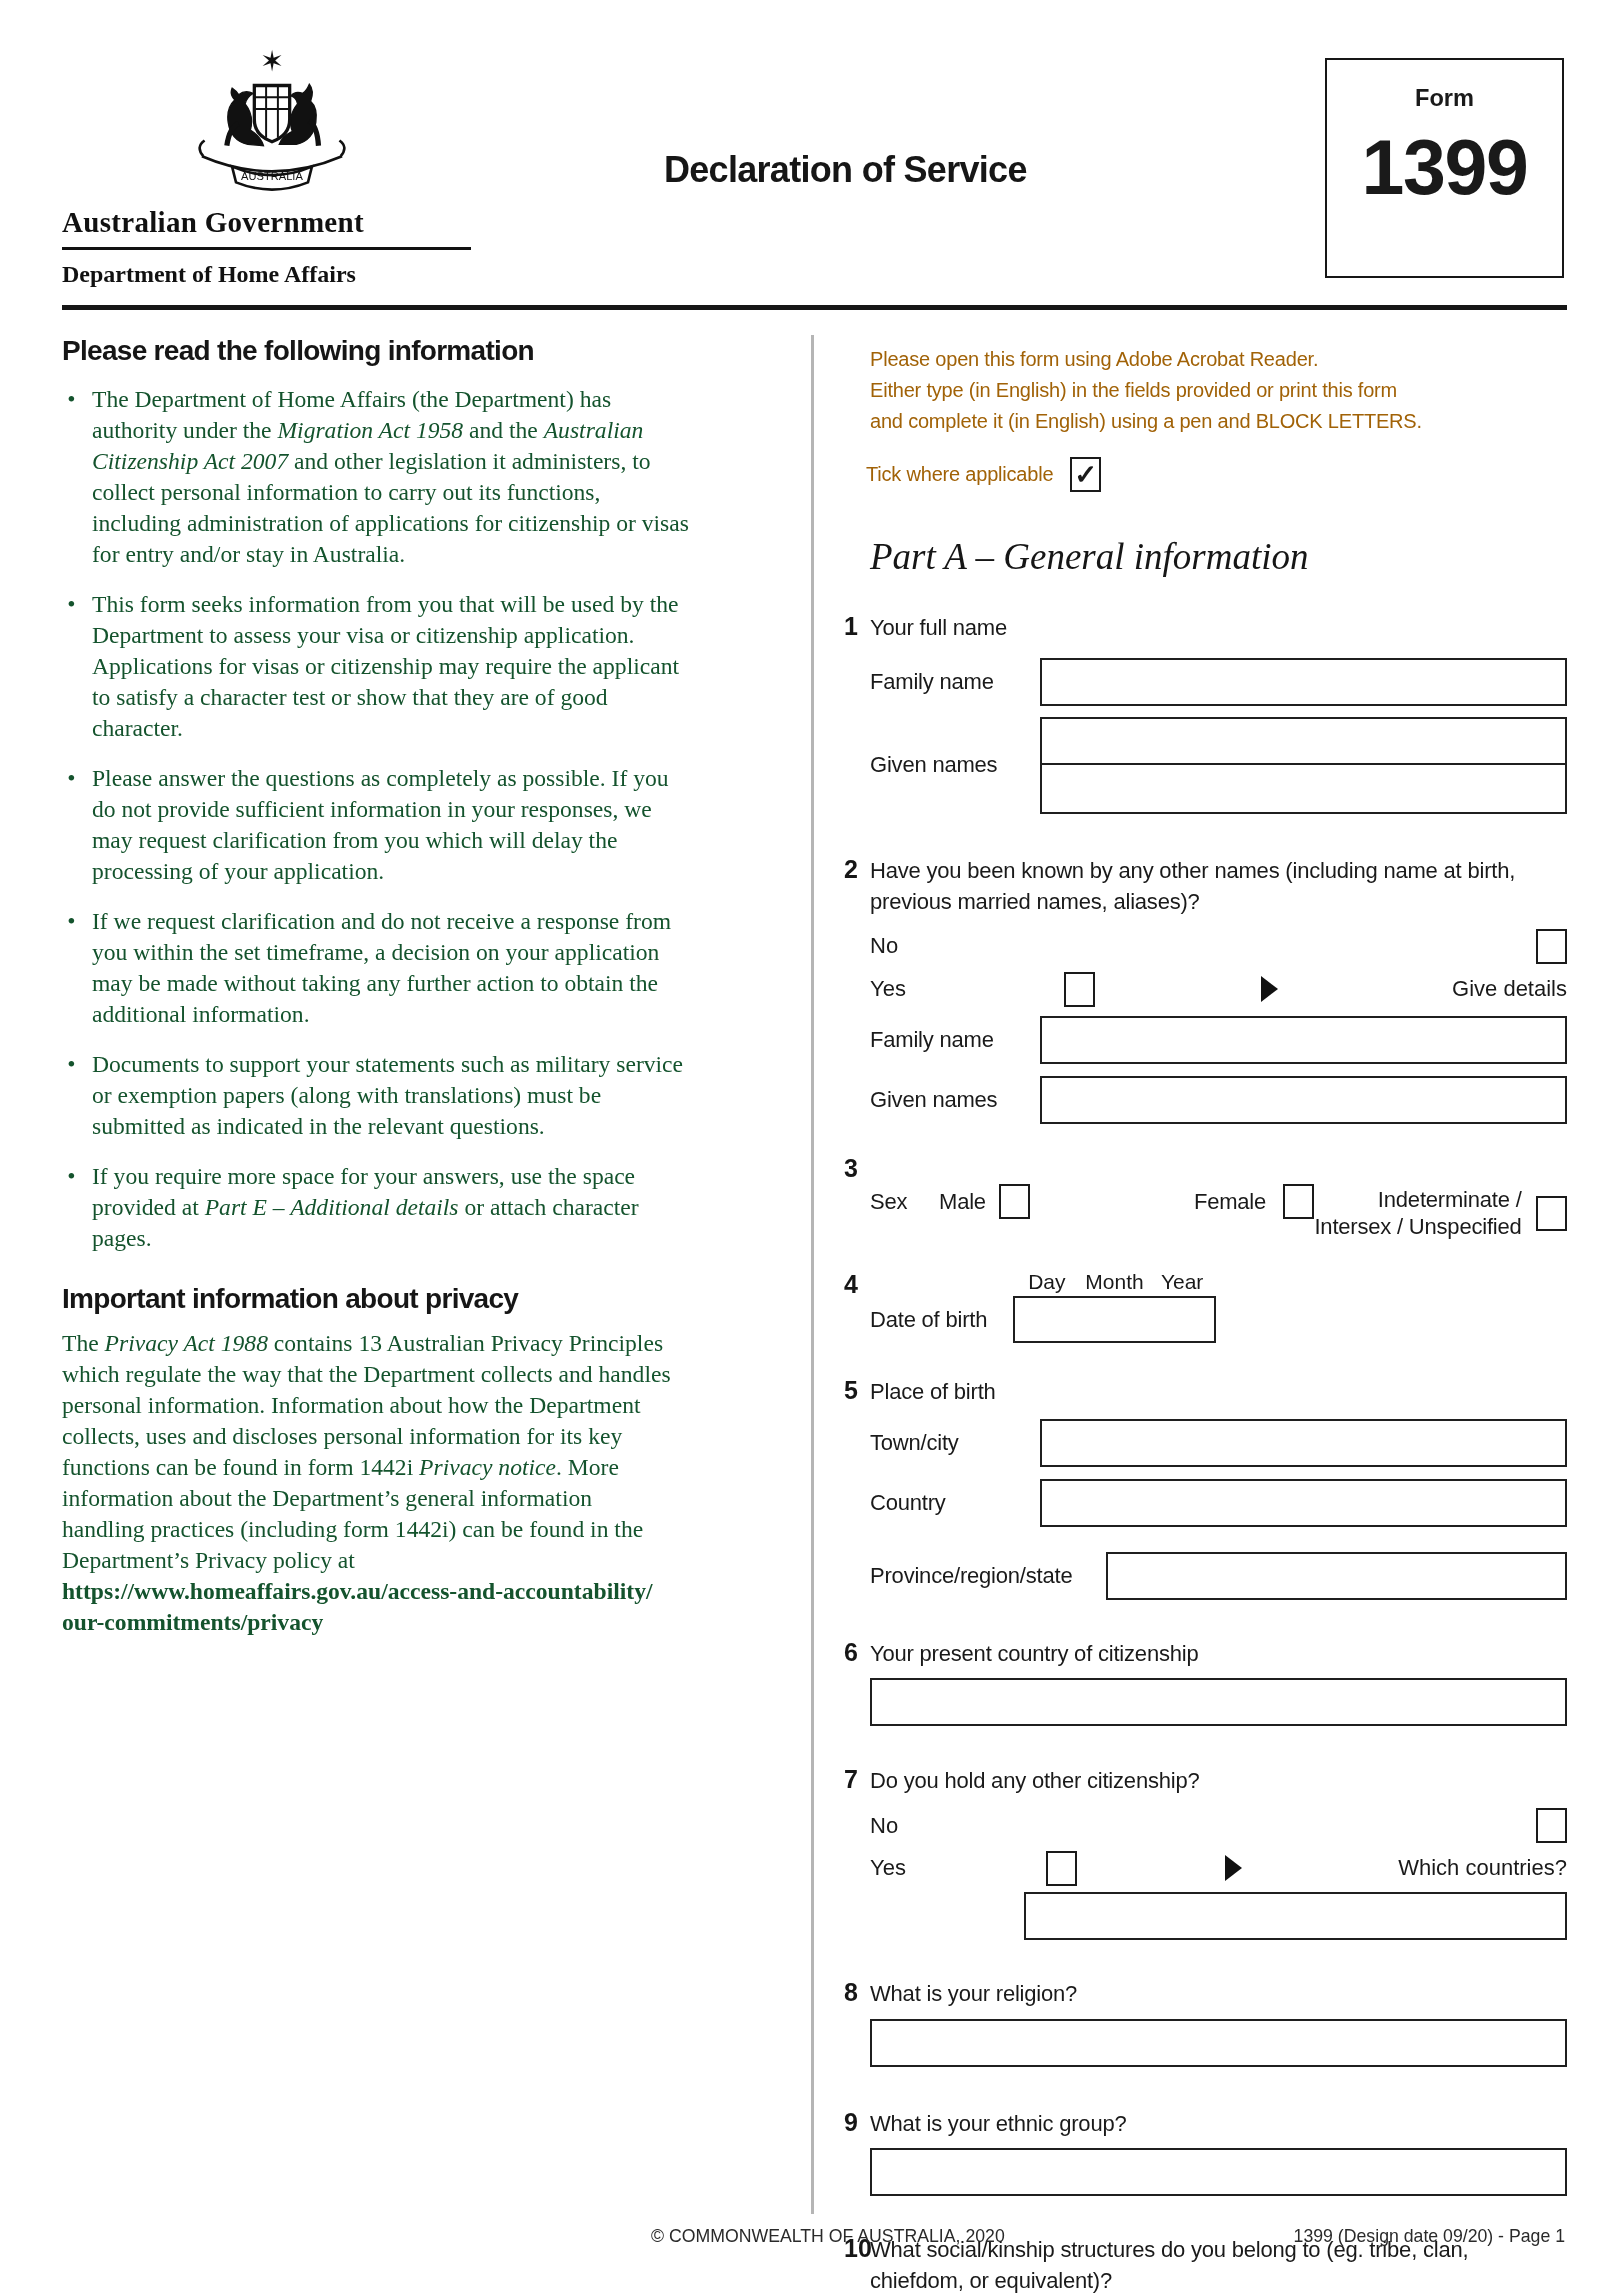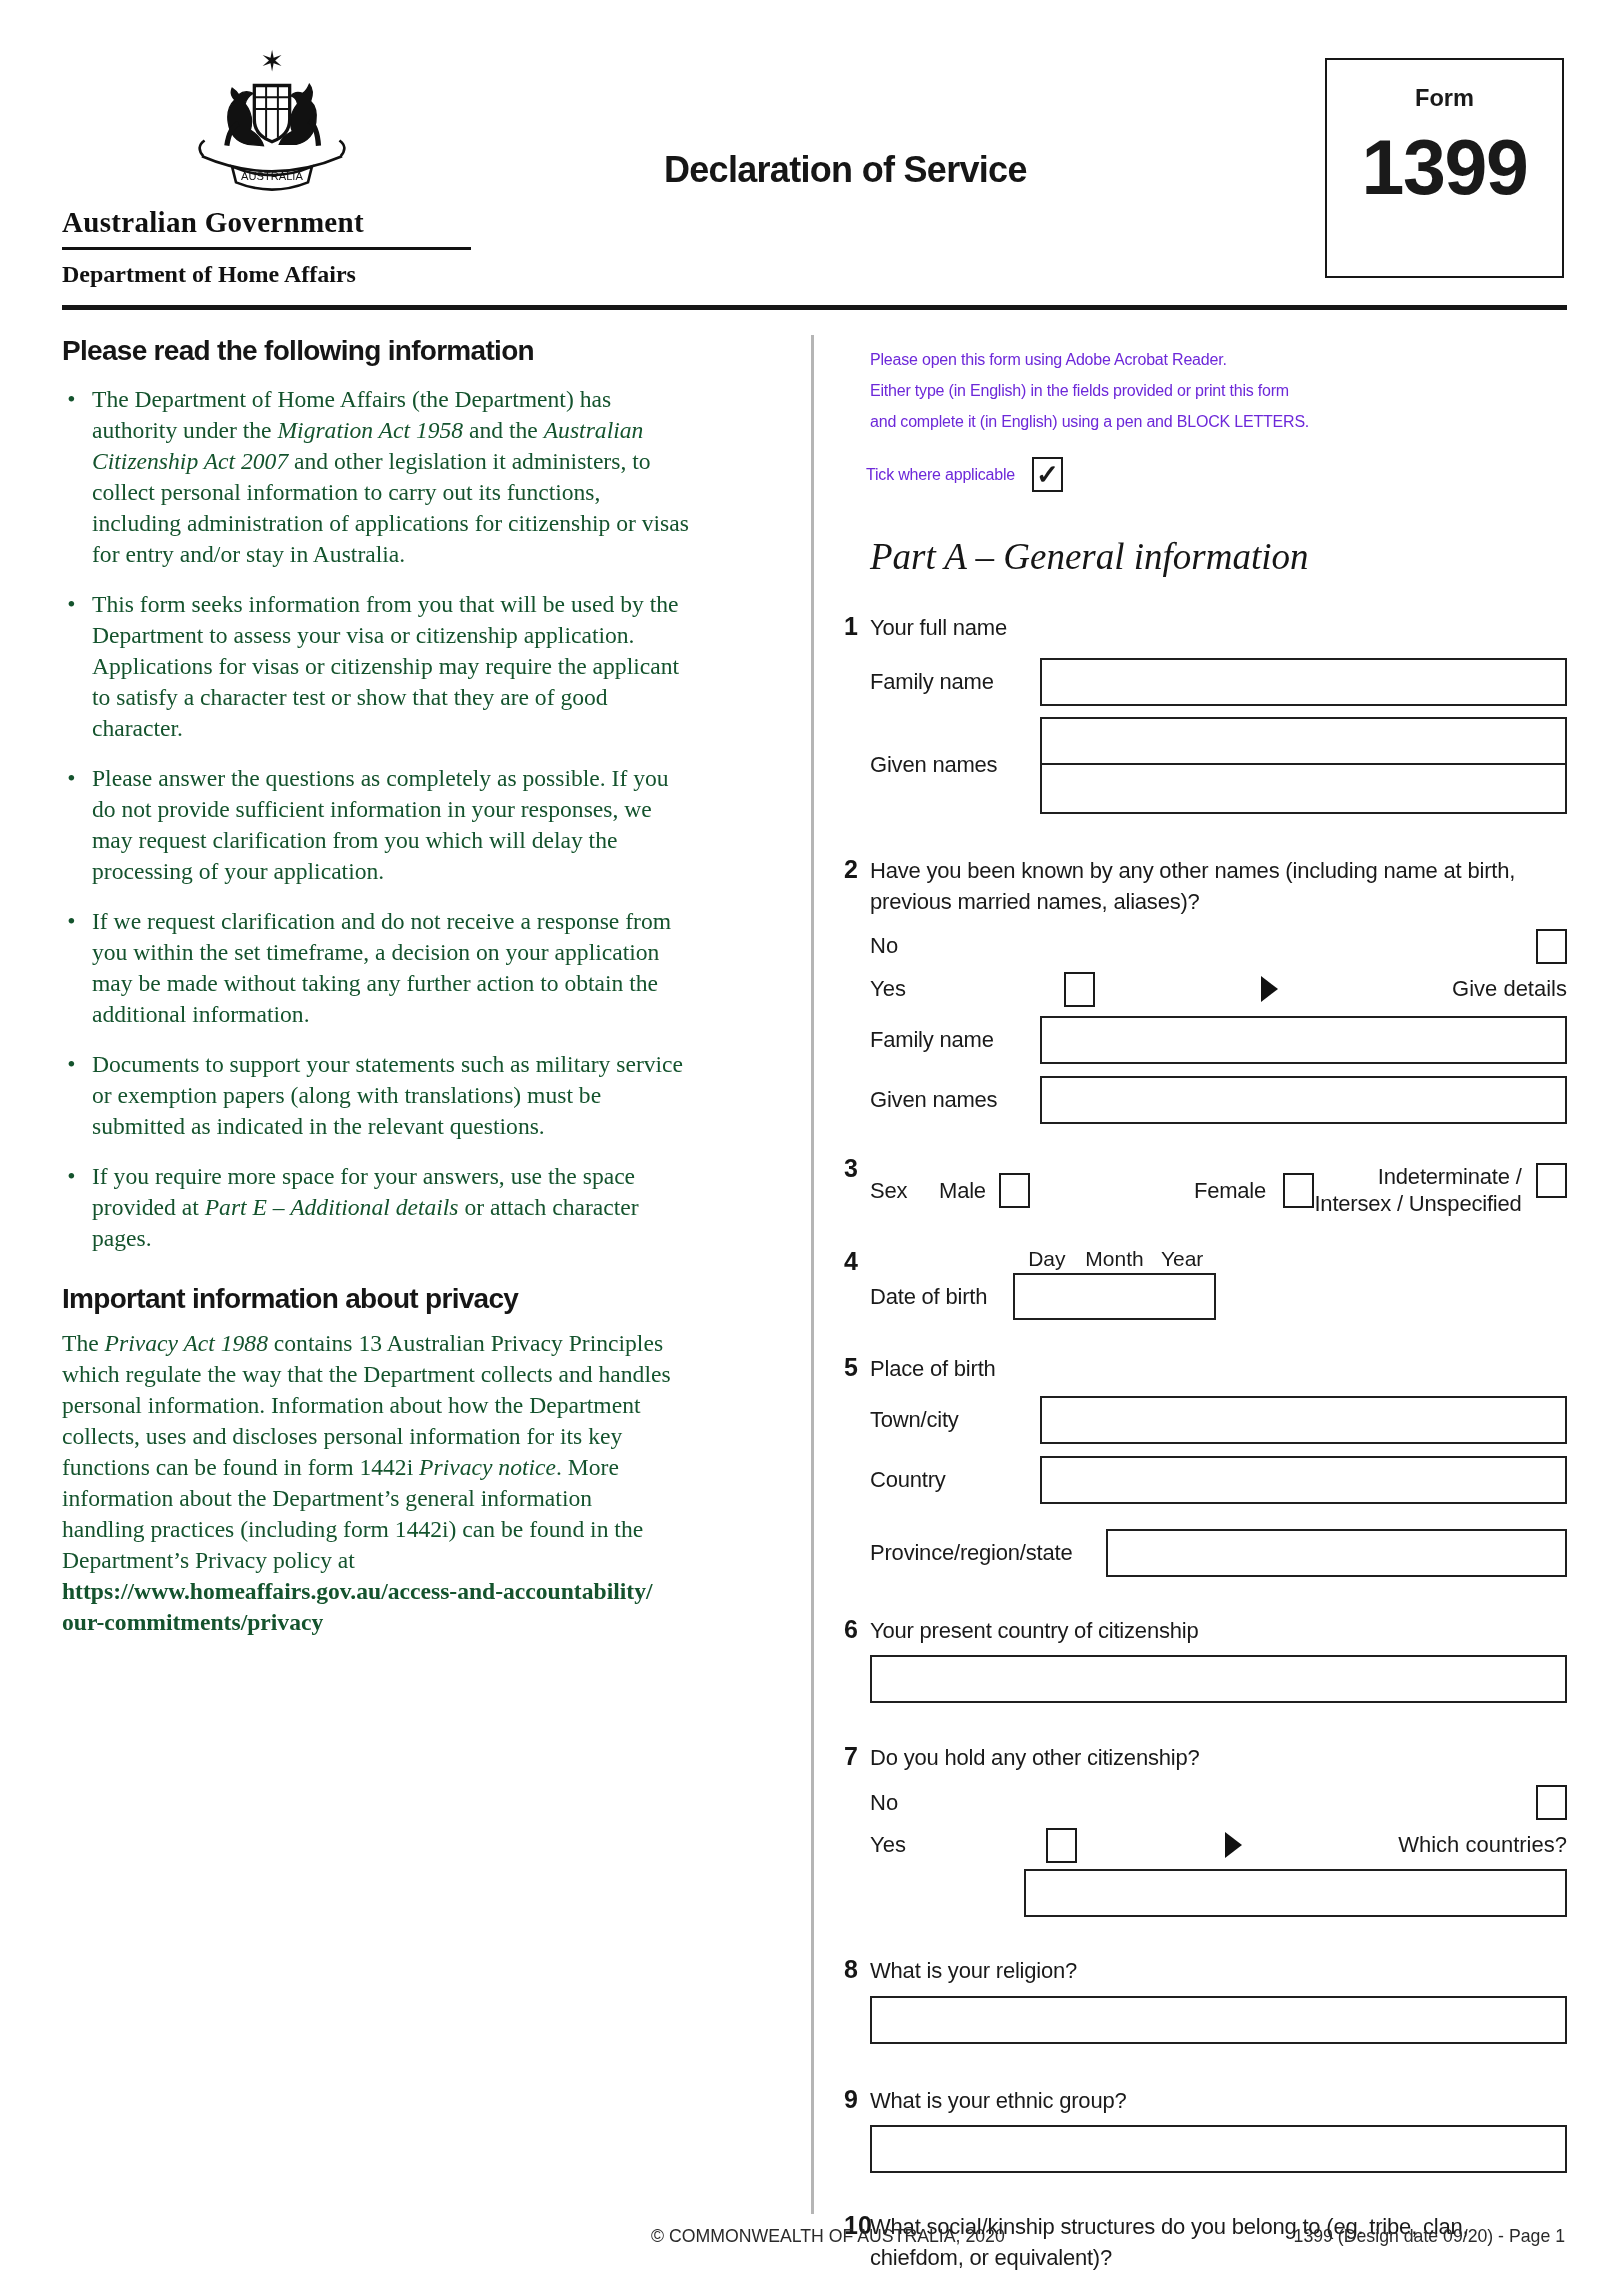--- a/index.html
+++ b/index.html
@@ -56,21 +56,21 @@
     position:relative;padding-left:30px;margin-bottom:19px;
   }
   ul.info-list li::before{
     content:"•";position:absolute;left:5.2px;top:0;
     font-family:"Liberation Serif", serif;font-size:23.6px;
   }
   .privacy-h{margin-top:29px;margin-bottom:13px;}
   .privacy-para{margin:0;}
 
   
-  .sans{font-size:16px;line-height:31px;letter-spacing:-0.2px;color:#6d28d9;}
+  .sans{font-size:20px;line-height:31px;letter-spacing:-0.2px;color:#a16207;}
   .intro{margin-left:26px;margin-top:9.2px;}
   .tick-row{margin-left:22px;margin-top:19.6px;display:flex;align-items:center;gap:17px;}
   .checkbox{
     width:31px;height:35px;border:2px solid #1a1a1a;box-sizing:border-box;
     display:inline-flex;align-items:center;justify-content:center;
     font-size:27.5px;font-weight:bold;background:#fff;flex:none;
   }
   .part-a{
     font-family:"Liberation Serif", serif;font-style:italic;
     font-size:37px;letter-spacing:0;color:#161616;
@@ -91,21 +91,21 @@
   .fbox.tall .half{height:50%;border-bottom:2px solid #1f1f1f;box-sizing:border-box;}
   .yn-row{display:flex;align-items:center;margin-left:0;justify-content:space-between;}
   .yn-label{width:38px;flex:none;font-size:22px;}
   .arrow{
     width:0;height:0;flex:none;margin-left:9.2px;
     border-left:17px solid #111;border-top:13.7px solid transparent;border-bottom:13.7px solid transparent;
   }
   .after-arrow{margin-left:18.3px;font-size:22px;}
 
   .sex-row{display:flex;align-items:center;margin-top:9.2px;}
-  .ind-block{margin-left:auto;display:flex;align-items:flex-start;}
+  .ind-block{margin-left:auto;display:flex;align-items:center;margin-top:23px;}
   .ind-text{text-align:right;font-size:22px;line-height:27.5px;letter-spacing:-0.2px;}
   .dmy-labels{display:flex;width:203px;}
   .dmy-labels span{width:33.33%;text-align:center;font-size:21px;}
   .date-box{width:203px;height:47px;border:2px solid #1f1f1f;box-sizing:border-box;flex:none;}
 
   .footer{position:absolute;top:2226px;left:0;width:1623px;font-size:17.7px;color:#2a2a2a;}
   .footer .f-left{position:absolute;left:651px;top:0;}
   .footer .f-right{position:absolute;right:58px;top:0;}
 </style>
 </head>

